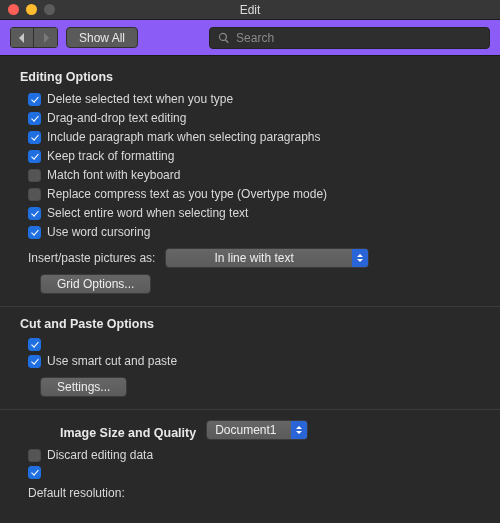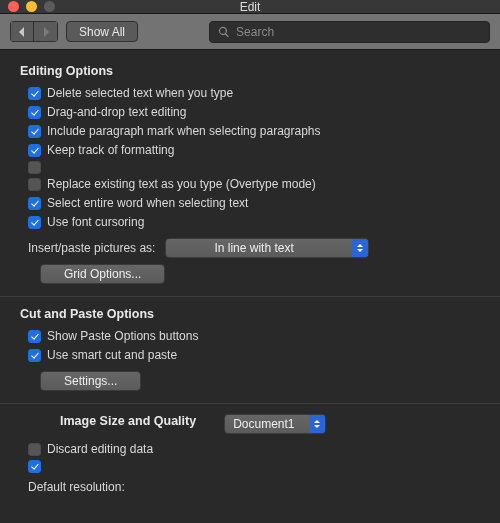--- a/index.html
+++ b/index.html
@@ -7,21 +7,21 @@
     width: 500px;
     height: 523px;
     background: #292929;
     font-family: -apple-system, "Helvetica Neue", Arial, sans-serif;
     font-size: 12px;
     color: #e0e0e0;
     overflow: hidden;
   }
   
   .titlebar {
-    height: 14px;
+    height: 20px;
     background: #373737;
     border-bottom: 1px solid #1a1a1a;
     position: relative;
     display: flex;
     align-items: center;
     justify-content: center;
   }
   .traffic {
     position: absolute;
     left: 8px;
@@ -30,21 +30,21 @@
     align-items: center;
   }
   .dot { width: 11px; height: 11px; border-radius: 50%; }
   .dot.red { background: #ff5f57; }
   .dot.yellow { background: #febc2e; }
   .dot.green { background: #5b5b5b; }
   .title { font-size: 12px; color: #dcdcdc; }
   
   .toolbar {
     height: 36px;
-    background: #737373;
+    background: #8b5cf6;
     border-bottom: 1px solid #1a1a1a;
     display: flex;
     align-items: center;
     padding: 0 10px;
     gap: 8px;
   }
   .segbtn {
     display: flex;
     border-radius: 4px;
     overflow: hidden;
@@ -99,21 +99,21 @@
     content: "";
     width: 3px; height: 6px;
     border: solid #fff;
     border-width: 0 1.8px 1.8px 0;
     transform: rotate(42deg) translate(-0.5px,-0.5px);
   }
   .label { color: #d9d9d9; }
   .formrow { display:flex; align-items:center; gap:10px; padding: 6px 0 0 8px; }
   .btn {
     display:inline-flex; align-items:center;
-    height: 20px; padding: 0 23px;
+    height: 20px; padding: 0 16px;
     background: linear-gradient(#666,#5b5b5b);
     border: 1px solid #3a3a3a;
     border-radius: 4px;
     color: #eee; font-size:12px;
     margin: 6px 0 0 20px;
   }
   .select {
     display:inline-flex; align-items:center;
     height: 20px;
     background: linear-gradient(#666,#5b5b5b);
@@ -136,21 +136,21 @@
     border-left:3px solid transparent;
     border-right:3px solid transparent;
   }
   .caret::before { border-bottom:3px solid #fff; margin-bottom:1.5px;}
   .caret::after { border-top:3px solid #fff; }
   .sel-text { min-width: 0; }
   .formlabel { color:#d9d9d9; }
   .w-160 { } .w-160 .sel-text { min-width: 130px; margin-left: 40px; }
   .w-100 .sel-text { min-width: 68px; }
   .w-90 .sel-text { min-width: 54px; }
-  .inline-select-title { display:flex; align-items:flex-start; gap:28px; margin-bottom:6px;padding-left:40px;}
+  .inline-select-title { display:flex; align-items:flex-end; gap:10px; margin-bottom:6px;padding-left:40px;}
 </style>
 </head>
 <body>
 
 <div class="titlebar">
   <div class="traffic">
     <div class="dot red"></div>
     <div class="dot yellow"></div>
     <div class="dot green"></div>
   </div>
@@ -195,48 +195,48 @@
     <div class="row">
         <span class="cbx checked"></span>
         <span class="label">Include paragraph mark when selecting paragraphs</span>
       </div>
     <div class="row">
         <span class="cbx checked"></span>
         <span class="label">Keep track of formatting</span>
       </div>
     <div class="row">
         <span class="cbx"></span>
+        <span class="label">Match font with keyboard</span>
       </div>
     <div class="row">
         <span class="cbx"></span>
-        <span class="label">Replace existing text as you type (Overtype mode)</span>
+        <span class="label">Replace compress text as you type (Overtype mode)</span>
       </div>
     <div class="row">
         <span class="cbx checked"></span>
         <span class="label">Select entire word when selecting text</span>
       </div>
     <div class="row">
         <span class="cbx checked"></span>
-        <span class="label">Use font cursoring</span>
+        <span class="label">Use word cursoring</span>
       </div>
     <div class="formrow">
       <span class="formlabel">Insert/paste pictures as:</span>
       <div class="select w-160">
         <span class="sel-text">In line with text</span>
         <span class="caret"></span>
       </div>
     </div>
     <div class="btn">Grid Options...</div>
   </div>
 
   <div class="section">
     <div class="section-title">Cut and Paste Options</div>
     <div class="row">
         <span class="cbx checked"></span>
-        <span class="label">Show Paste Options buttons</span>
       </div>
     <div class="row">
         <span class="cbx checked"></span>
         <span class="label">Use smart cut and paste</span>
       </div>
     <div class="btn">Settings...</div>
   </div>
 
   <div class="section">
     <div class="inline-select-title">

